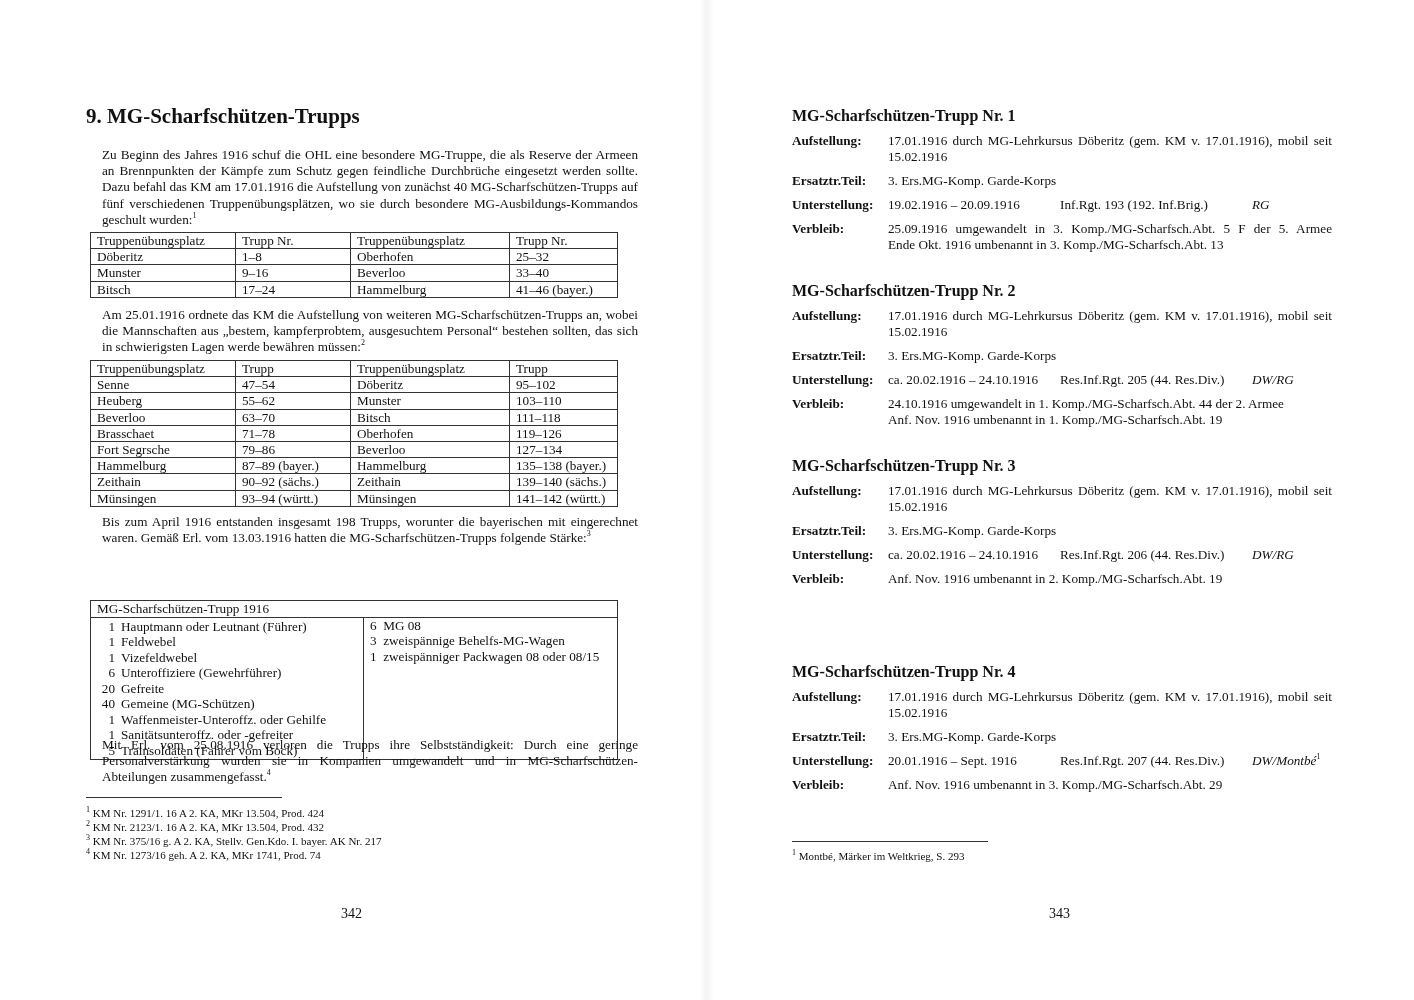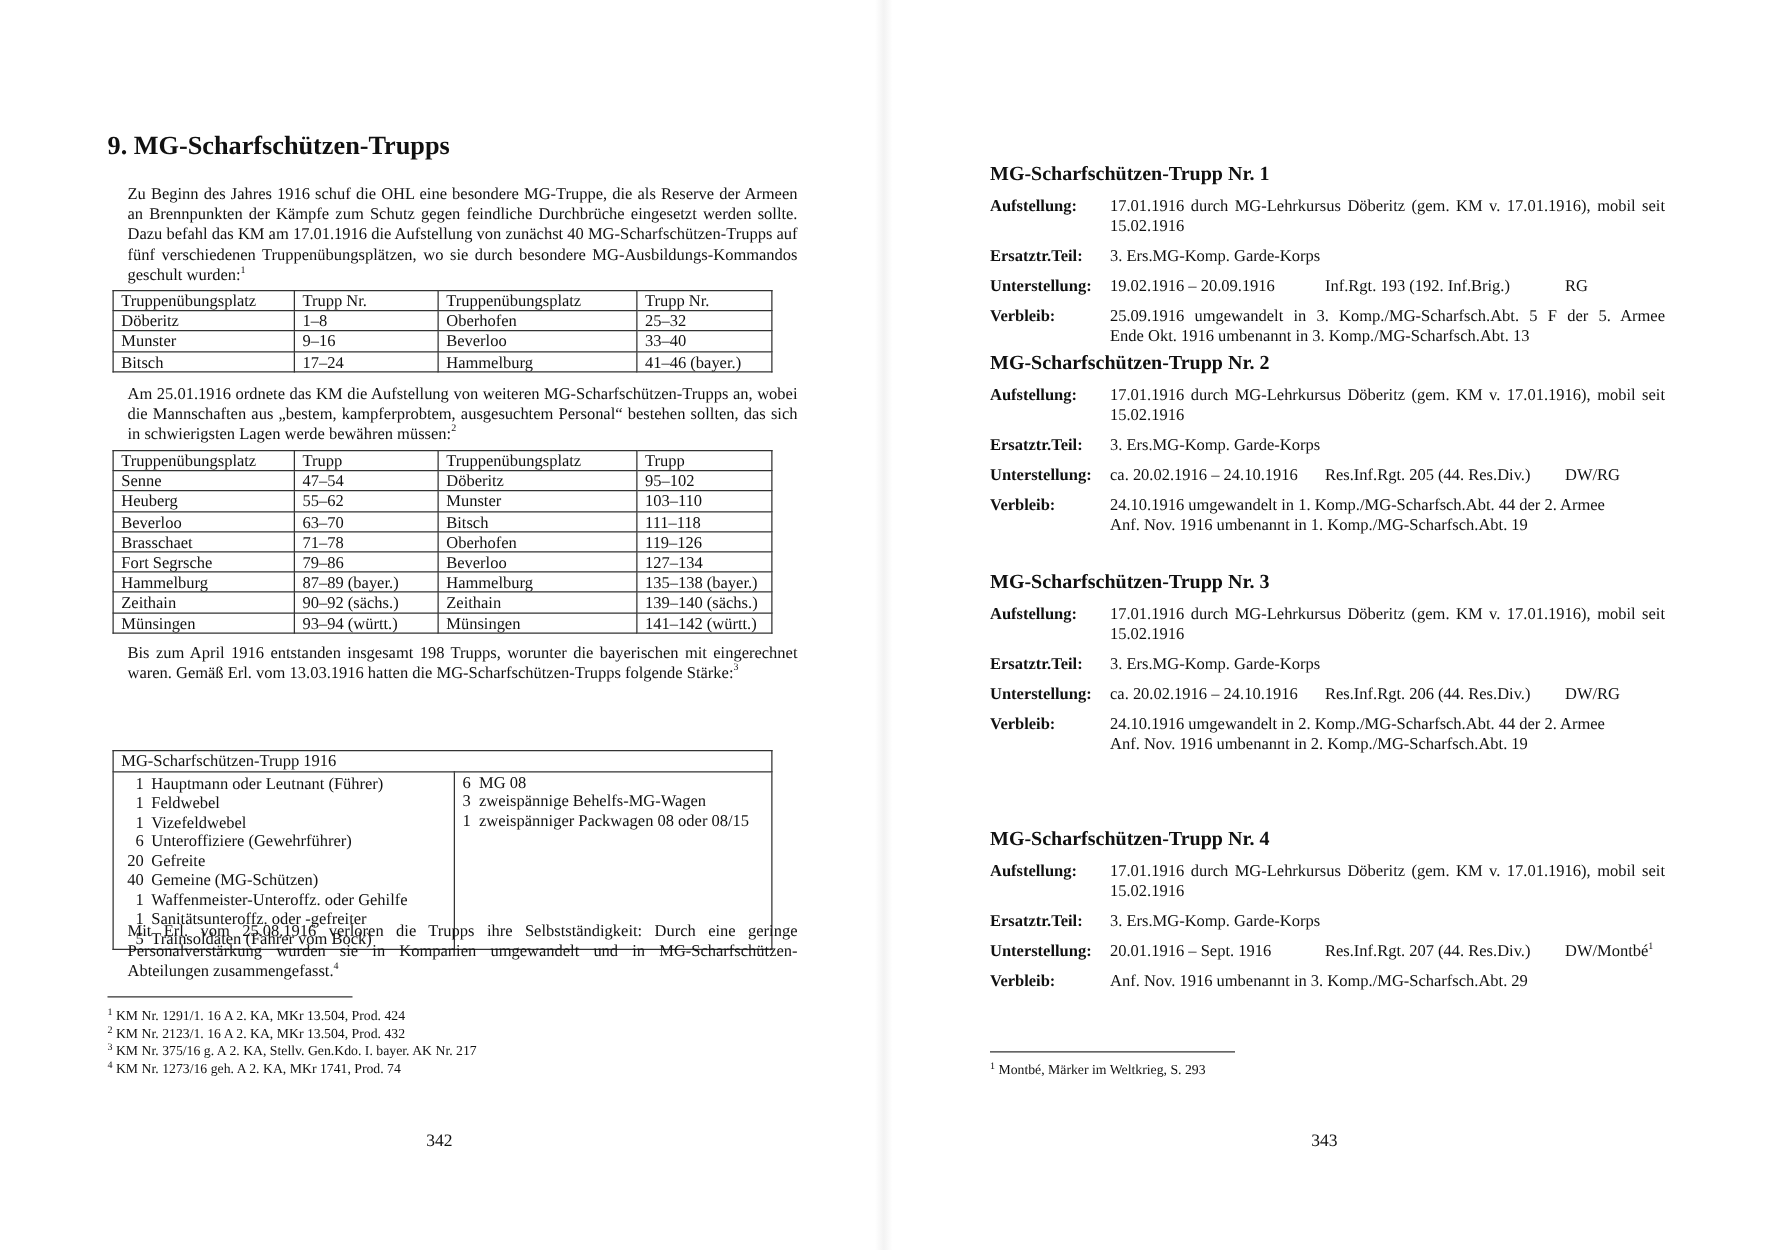--- a/index.html
+++ b/index.html
@@ -21,21 +21,21 @@
   .fnrule { position:absolute; height:1px; background:#333; }
   .fn { position:absolute; font-size:11px; line-height:14px; margin:0; }
   .pagenum { position:absolute; top:906px; font-size:14px; }
   .entry { position:absolute; left:792px; width:540px; }
   .entry h2 { margin:0 0 8px 0; font-size:16px; font-weight:bold; }
   .row { display:flex; font-size:13.2px; line-height:16px; margin-bottom:8px; }
   .row .k { width:96px; font-weight:bold; flex:none; }
   .row .v { flex:1; text-align:justify; }
   .u1 { display:inline-block; width:172px; }
   .u2 { display:inline-block; width:192px; }
-  .u3 { }
+  .u3 { font-style:italic; }
 </style>
 </head>
 <body>
 
 <div class="gutter"></div>
 
 <div class="page left">
   <h1 class="chap">9. MG-Scharfschützen-Trupps</h1>
 
   <p class="para" style="top:147px;"><span>Zu Beginn des Jahres 1916 schuf die OHL eine besondere MG-Truppe, die als Reserve der Armeen an Brennpunkten der Kämpfe zum Schutz gegen feindliche Durchbrüche eingesetzt werden sollte. Dazu befahl das KM am 17.01.1916 die Aufstellung von zunächst 40 MG-Scharfschützen-Trupps auf fünf verschiedenen Truppenübungsplätzen, wo sie durch besondere MG-Ausbildungs-Kommandos geschult wurden:</span><sup>1</sup></p>
@@ -164,21 +164,21 @@
   <div class="fn" style="left:86px; top:806px;">
     <div><sup>1</sup> <span>KM Nr. 1291/1. 16 A 2. KA, MKr 13.504, Prod. 424</span></div>
     <div><sup>2</sup> <span>KM Nr. 2123/1. 16 A 2. KA, MKr 13.504, Prod. 432</span></div>
     <div><sup>3</sup> <span>KM Nr. 375/16 g. A 2. KA, Stellv. Gen.Kdo. I. bayer. AK Nr. 217</span></div>
     <div><sup>4</sup> <span>KM Nr. 1273/16 geh. A 2. KA, MKr 1741, Prod. 74</span></div>
   </div>
 
   <div class="pagenum" style="left:341px;">342</div>
 </div>
 
-<div class="entry" style="top:107px;margin-top:24px;">
+<div class="entry" style="top:107px;">
   <h2>MG-Scharfschützen-Trupp Nr. 1</h2>
   <div class="row">
       <span class="k">Aufstellung:</span>
       <span class="v">17.01.1916 durch MG-Lehrkursus Döberitz (gem. KM v. 17.01.1916), mobil seit 15.02.1916</span>
     </div>
   <div class="row">
       <span class="k">Ersatztr.Teil:</span>
       <span class="v">3. Ers.MG-Komp. Garde-Korps</span>
     </div>
   <div class="row">
@@ -227,21 +227,20 @@
       <span class="k">Ersatztr.Teil:</span>
       <span class="v">3. Ers.MG-Komp. Garde-Korps</span>
     </div>
   <div class="row">
       <span class="k">Unterstellung:</span>
       <span class="v"><span class="u1">ca. 20.02.1916 – 24.10.1916</span><span class="u2">Res.Inf.Rgt. 206 (44. Res.Div.)</span><span class="u3">DW/RG</span></span>
     </div>
   <div class="row">
       <span class="k">Verbleib:</span>
       <span class="v">
-        <span style="display:block">24.10.1916 umgewandelt in 2. Komp./MG-Scharfsch.Abt. 44 der 2. Armee</span>
         <span style="display:block">Anf. Nov. 1916 umbenannt in 2. Komp./MG-Scharfsch.Abt. 19</span>
       </span>
     </div>
 </div>
 
 <div class="entry" style="top:631px;margin-top:32px;">
   <h2>MG-Scharfschützen-Trupp Nr. 4</h2>
   <div class="row">
       <span class="k">Aufstellung:</span>
       <span class="v">17.01.1916 durch MG-Lehrkursus Döberitz (gem. KM v. 17.01.1916), mobil seit 15.02.1916</span>

